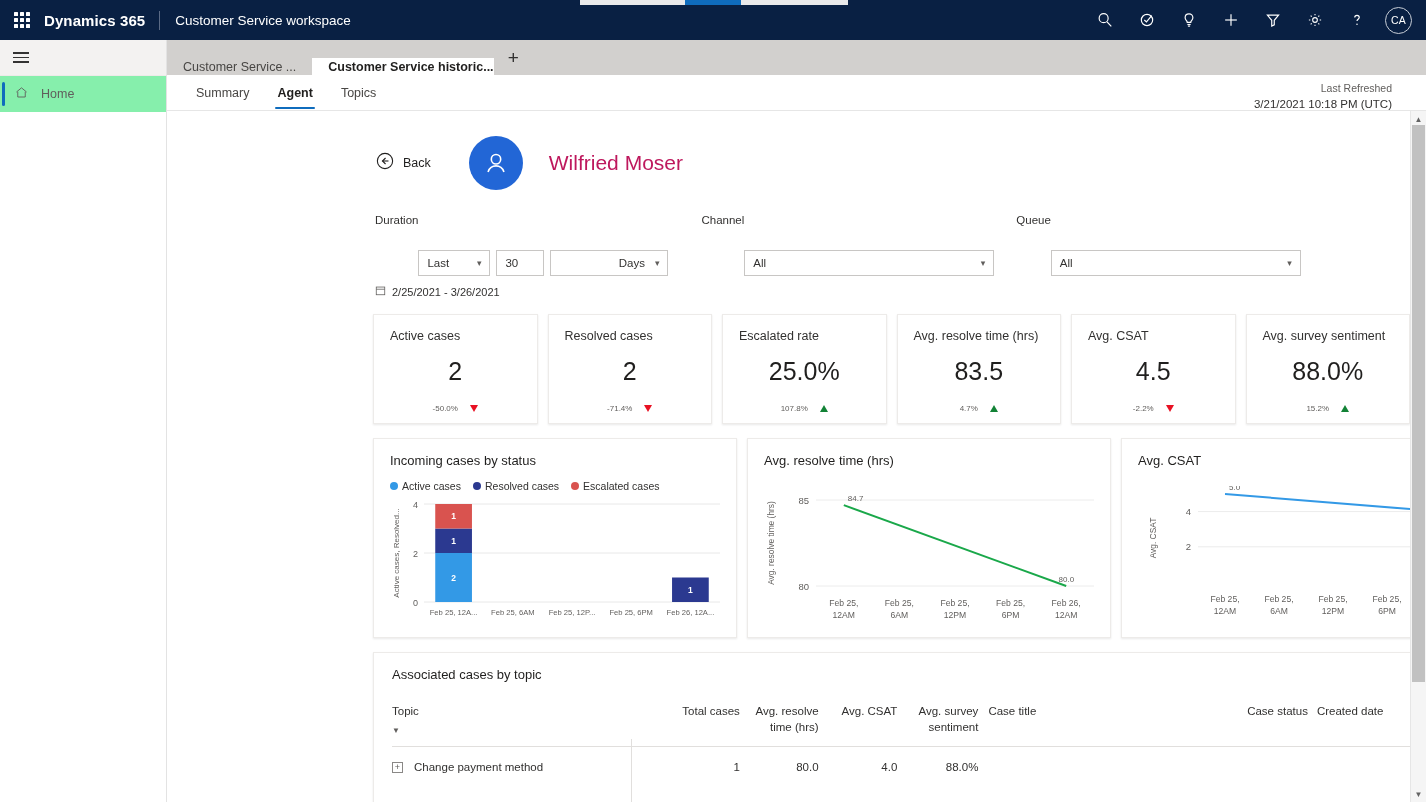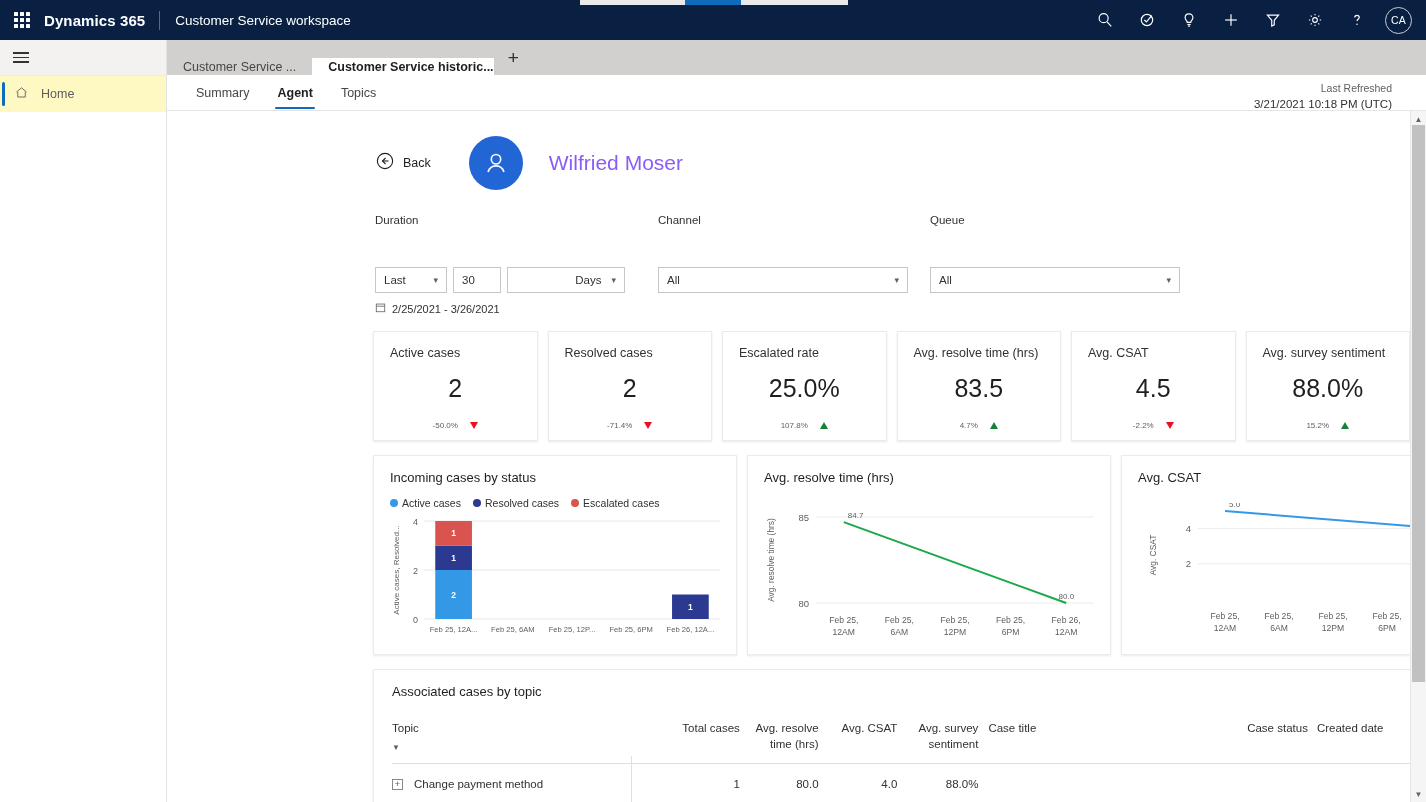--- a/index.html
+++ b/index.html
@@ -60,21 +60,21 @@
   }
   .rail-top {
     height: 36px; background: #f3f2f1; display: flex; align-items: center; padding-left: 10px;
     border-bottom: 1px solid #edebe9;
   }
   .hamburger { width: 26px; height: 26px; display: flex; flex-direction: column;
     justify-content: center; gap: 3px; cursor: pointer; padding-left: 3px; }
   .hamburger i { display: block; width: 16px; height: 1.6px; background: #333; }
   .rail-item {
     height: 36px; display: flex; align-items: center; gap: 12px;
-    padding-left: 14px; position: relative; cursor: pointer; background: #fef9c3;
+    padding-left: 14px; position: relative; cursor: pointer; background: #86efac;
   }
   .rail-item.selected::before {
     content: ""; position: absolute; left: 2px; top: 6px; bottom: 6px; width: 3px;
     background: #0f6cbd; border-radius: 2px;
   }
   .rail-item .label { font-size: 12.5px; color: #605e5c; }
 
   
   .tabstrip {
     position: absolute; top: 40px; left: 167px; right: 0; height: 35px;
@@ -125,25 +125,25 @@
   }
   .canvas-inner { position: relative; padding: 0 0 0 0; }
 
   .title-row { display: flex; align-items: center; padding: 25px 0 0 208px; }
   .back-btn { display: flex; align-items: center; gap: 8px; cursor: pointer; }
   .back-btn .lbl { font-size: 12.5px; color: #201f1e; }
   .agent-avatar {
     width: 54px; height: 54px; border-radius: 50%; background: #2266d6;
     margin-left: 38px; display: flex; align-items: center; justify-content: center;
   }
-  .agent-name { font-size: 21px; color: #8b5cf6; margin-left: 26px; font-weight: normal; }
+  .agent-name { font-size: 21px; color: #be185d; margin-left: 26px; font-weight: normal; }
 
   
   .filters { display: flex; padding: 24px 0 0 208px; align-items: flex-start; }
-  .filter-group { display: flex; flex-direction: column; }
+  .filter-group { display: flex; }
   .filter-label { font-size: 11.5px; color: #323130; margin-bottom: 5px; }
   .filter-row { display: flex; gap: 6px; margin-top: 36px; }
   .ctrl {
     height: 26px; border: 1px solid #c8c6c4; background: #ffffff;
     display: flex; align-items: center; justify-content: space-between;
     padding: 0 8px; font-size: 11.5px; color: #323130; cursor: pointer;
   }
   .ctrl .chev { font-size: 9px; color: #605e5c; margin-left: 10px; }
   .ctrl.w-last { width: 72px; }
   .ctrl.w-num { width: 48px; justify-content: flex-start; }

